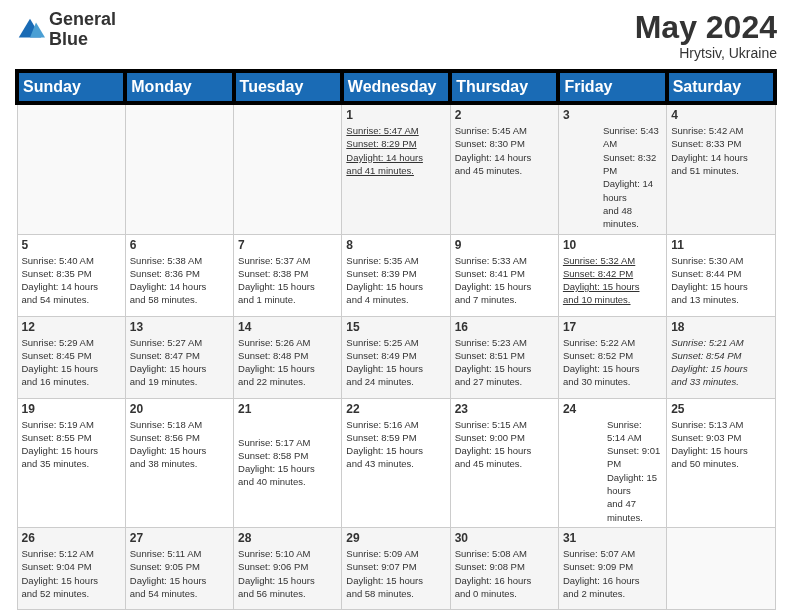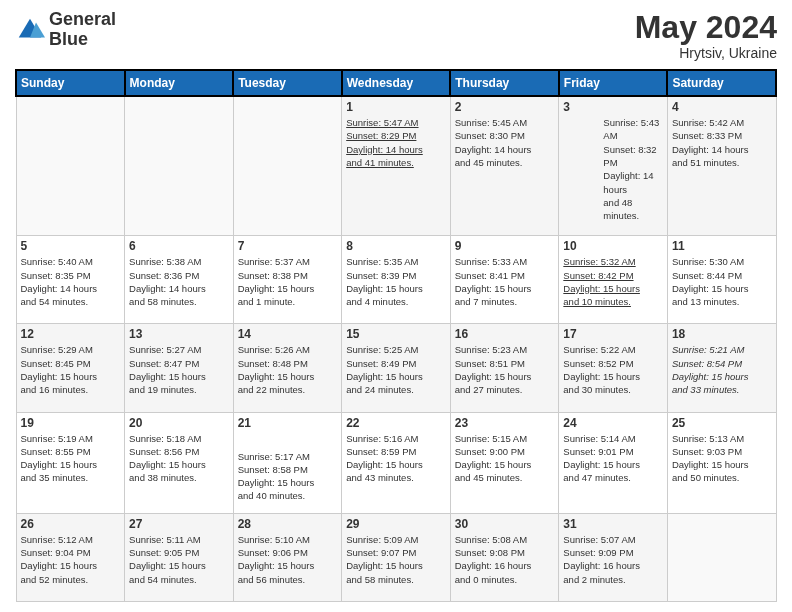--- a/index.html
+++ b/index.html
@@ -56,25 +56,25 @@
     }
     .calendar {
       flex: 1;
       border-collapse: collapse;
       width: 100%;
       table-layout: fixed;
     }
     .calendar th {
       background: #1a6bb5;
       color: #fff;
-      font-size: 12px;
+      font-size: 16px;
       font-weight: bold;
       padding: 5px 4px;
       text-align: left;
-      border: 2px solid #000000;
+      border: 4px solid #000000;
     }
     .calendar td {
       border: 1px solid #ccc;
       vertical-align: top;
       padding: 3px 4px;
       font-size: 10px;
       color: #333;
       background: #fff;
       height: 82px;
     }
@@ -300,21 +300,21 @@
           </td>
           <td>
             <span class="day-number">23</span>
             <div class="day-info" style="white-space: pre-line;">Sunrise: 5:15 AM
 Sunset: 9:00 PM
 Daylight: 15 hours
 and 45 minutes.</div>
           </td>
           <td>
             <span class="day-number">24</span>
-            <div class="day-info" style="white-space: pre-line;">Sunrise: 5:14 AM
+            <div class="day-info" style="white-space: pre-line; margin-left: 44px;">Sunrise: 5:14 AM
 Sunset: 9:01 PM
 Daylight: 15 hours
 and 47 minutes.</div>
           </td>
           <td>
             <span class="day-number">25</span>
             <div class="day-info" style="white-space: pre-line;">Sunrise: 5:13 AM
 Sunset: 9:03 PM
 Daylight: 15 hours
 and 50 minutes.</div>

